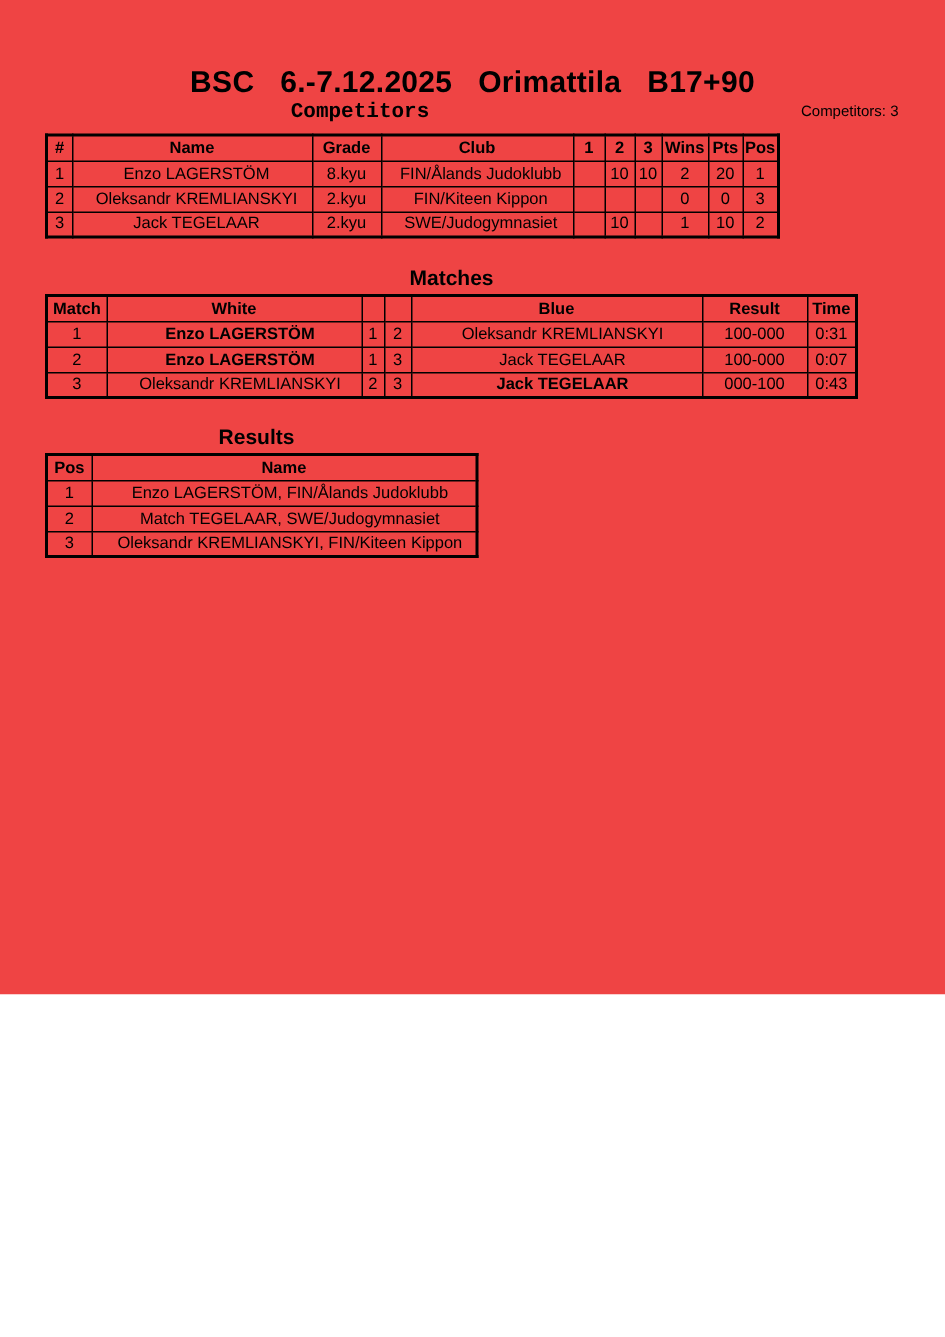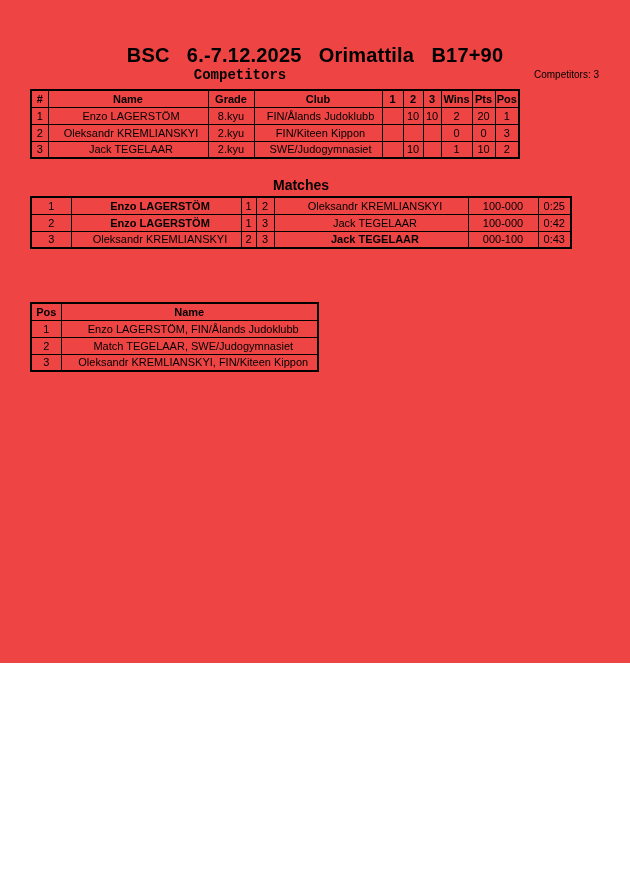--- a/index.html
+++ b/index.html
@@ -145,50 +145,60 @@
     <colgroup>
       <col style="width:40px">
         <col style="width:170px">
         <col style="width:15px">
         <col style="width:18px">
       <col style="width:194px">
         <col style="width:70px">
         <col style="width:33px">
     </colgroup>
     <tbody>
+        <tr>
+      <th>Match</th>
+      <th class="hr">White</th>
+      <th class="hl hr"></th>
+      <th class="hl hr"></th>
+      <th class="hl hr">Blue</th>
+      <th class="hl hr">Result</th>
+      <th class="hl">Time</th>
+    </tr>
     <tr>
       <td>1</td>
       <td class="l p8" style="font-weight: bold;">Enzo LAGERSTÖM</td>
       <td>1</td>
       <td>2</td>
       <td class="l p8">Oleksandr KREMLIANSKYI</td>
       <td>100-000</td>
-      <td>0:25</td>
+      <td>0:31</td>
     </tr>
     <tr>
       <td>2</td>
       <td class="l p8" style="font-weight: bold;">Enzo LAGERSTÖM</td>
       <td>1</td>
       <td>3</td>
       <td class="l p8">Jack TEGELAAR</td>
       <td>100-000</td>
-      <td>0:42</td>
+      <td>0:07</td>
     </tr>
     <tr>
       <td>3</td>
       <td class="l p8">Oleksandr KREMLIANSKYI</td>
       <td>2</td>
       <td>3</td>
       <td class="l p8" style="font-weight: bold;">Jack TEGELAAR</td>
       <td>000-100</td>
       <td>0:43</td>
     </tr>
   </tbody>
     </table>
 
+  <div class="sec-h result-h">Results</div>
 
   <table class="t result">
     <colgroup>
       <col style="width:30px">
         <col style="width:257px">
     </colgroup>
     <tbody>
         <tr>
       <th>Pos</th>
       <th>Name</th>

